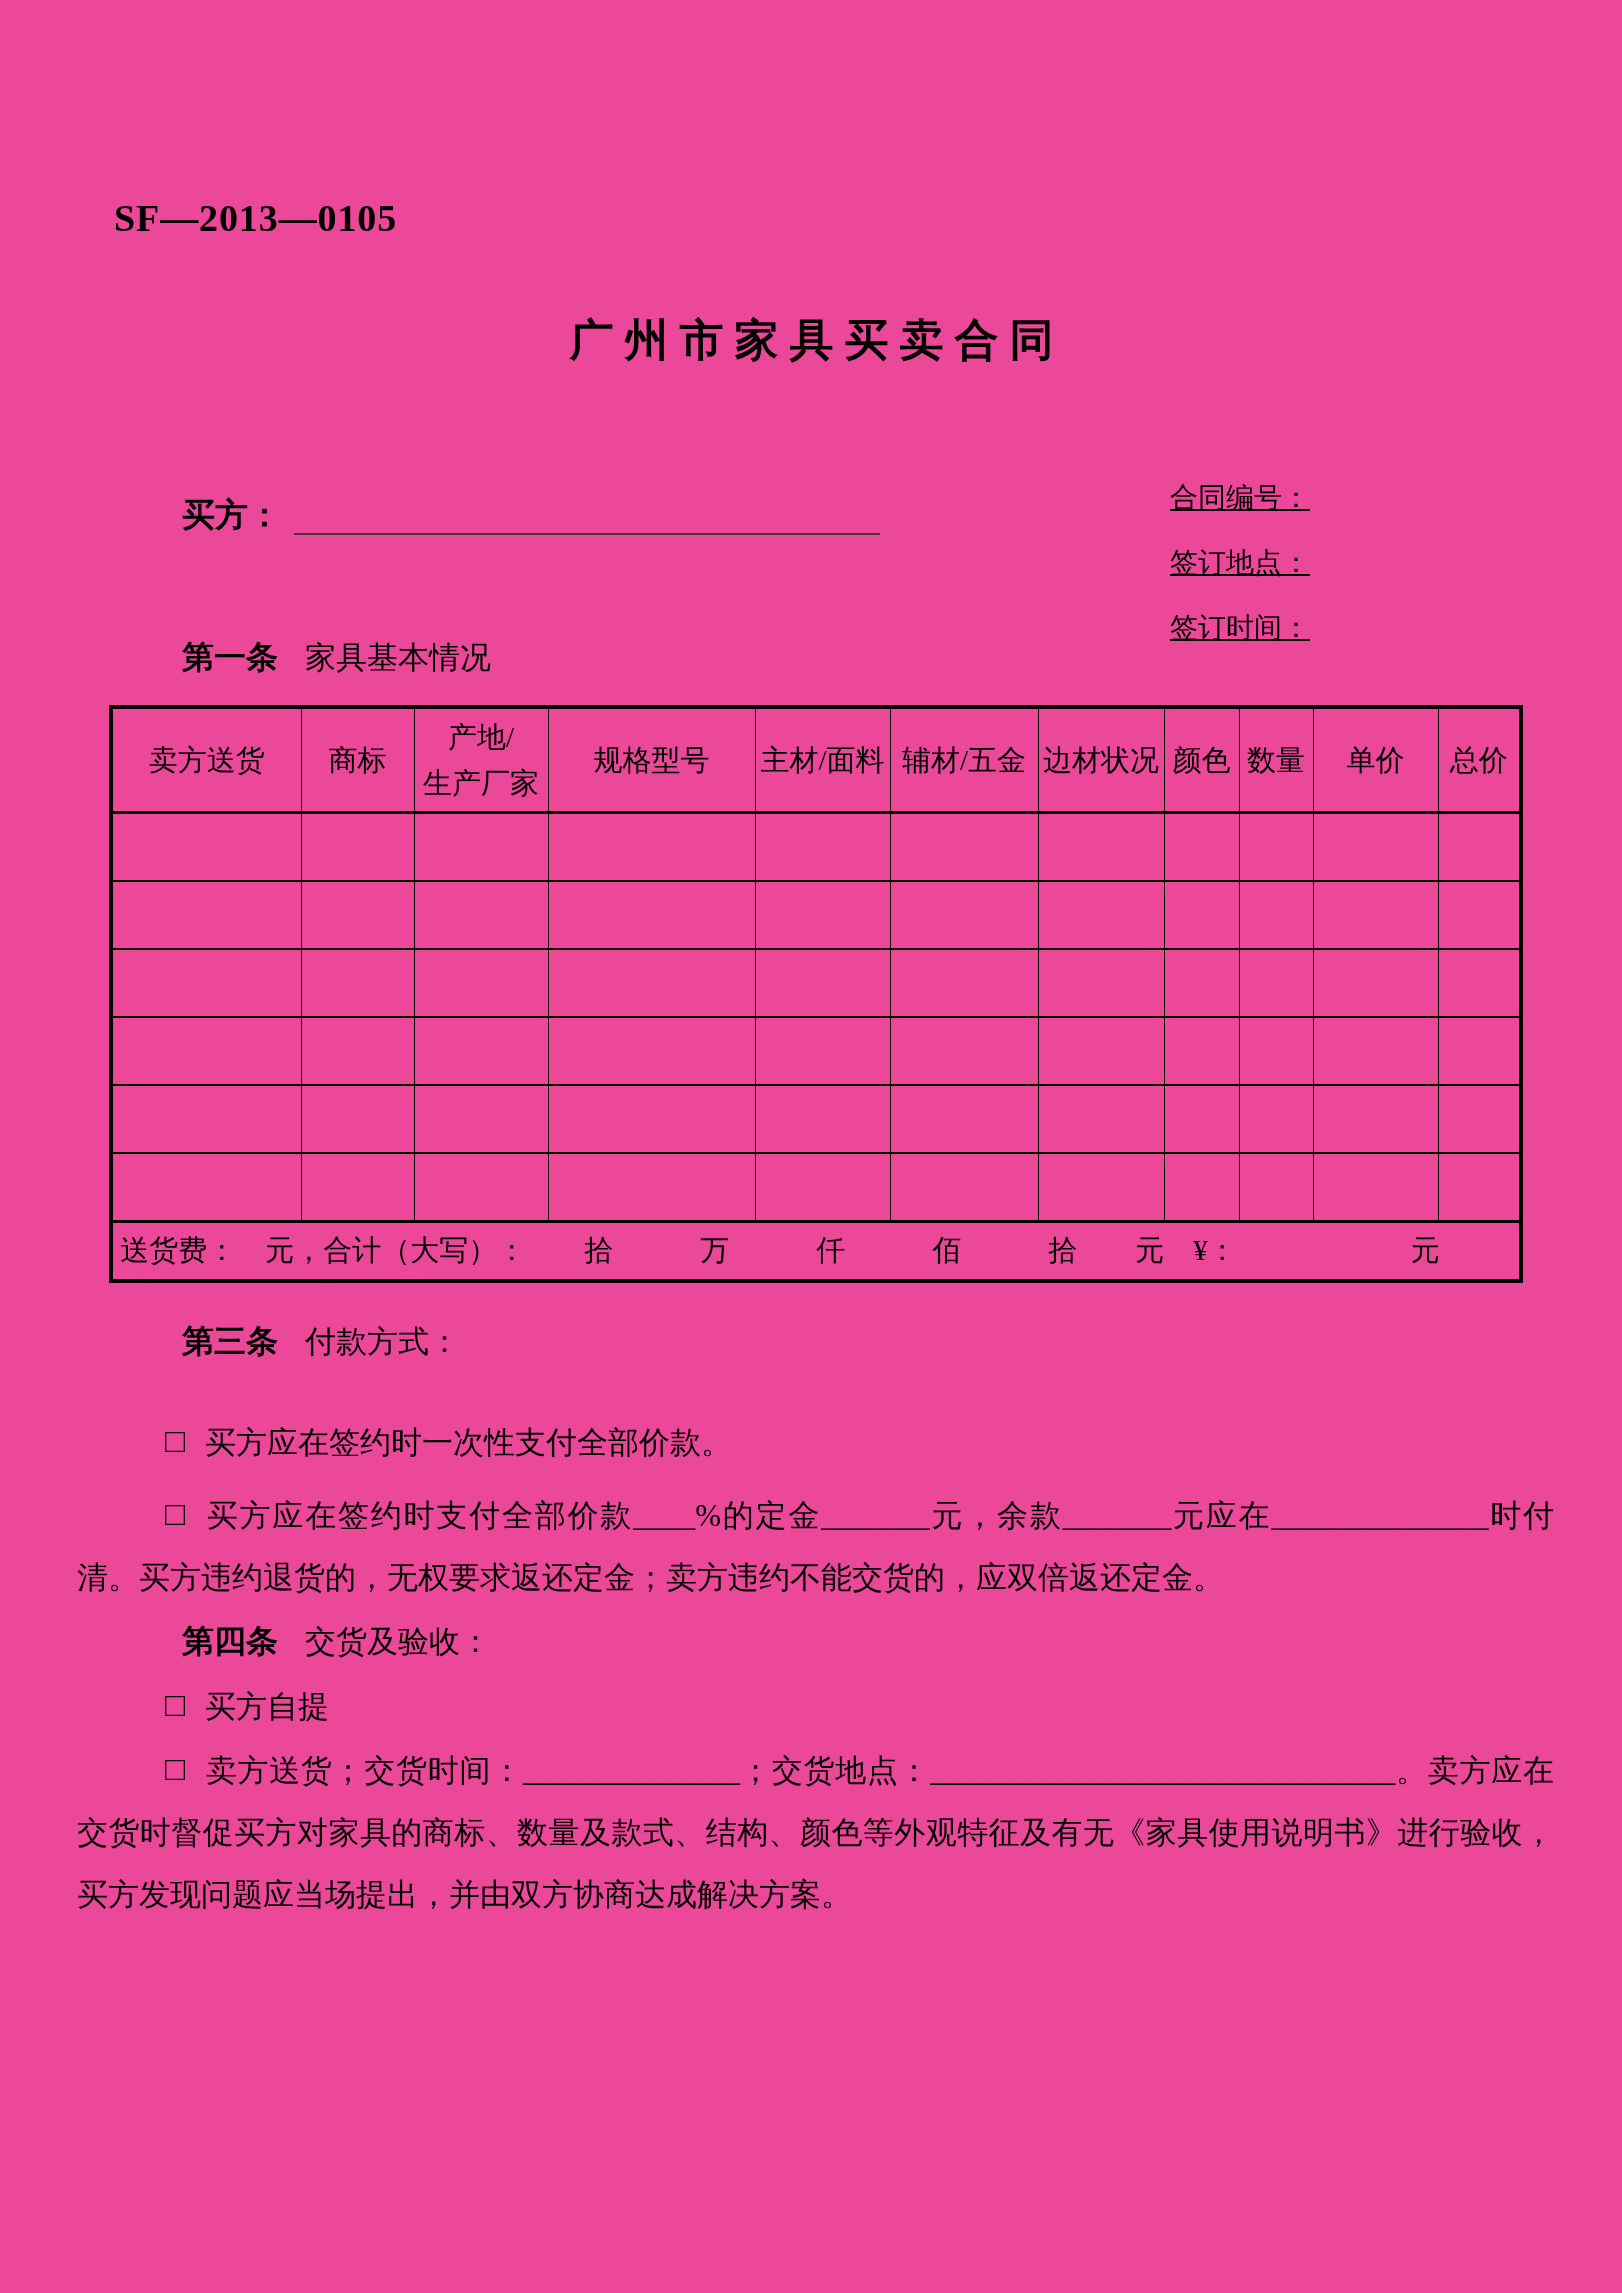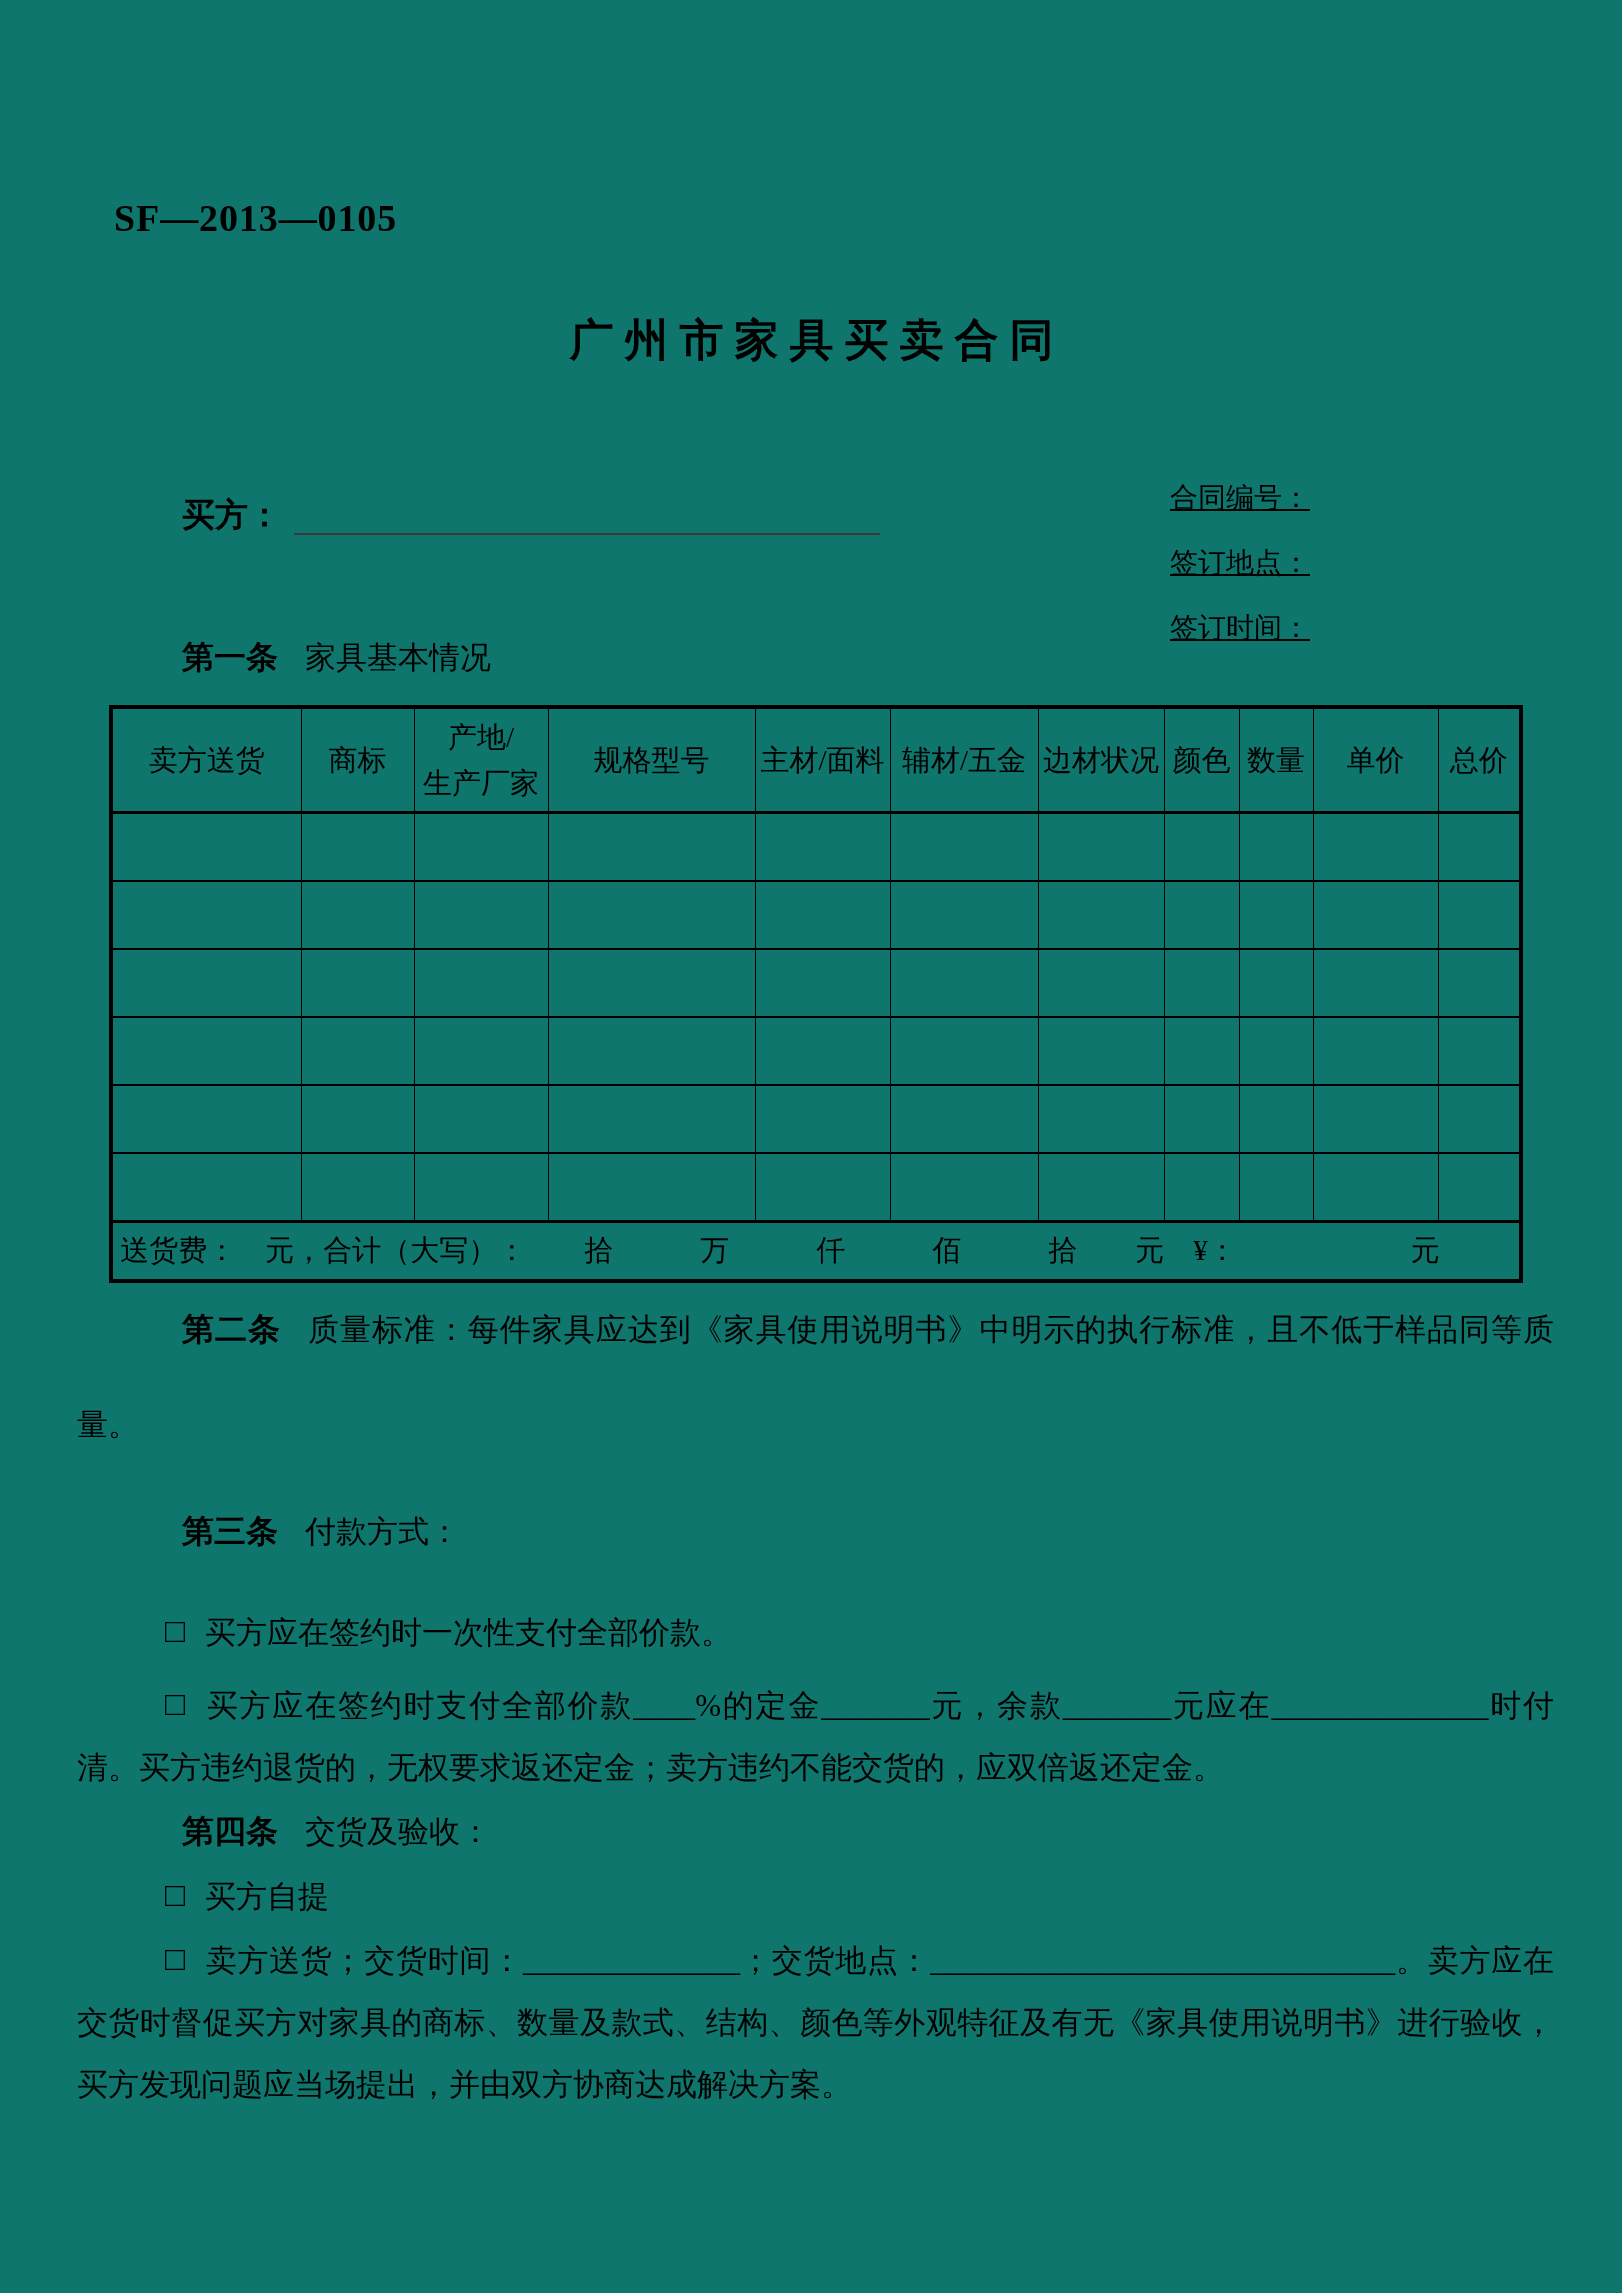--- a/index.html
+++ b/index.html
@@ -1,19 +1,19 @@
 <!DOCTYPE html>
 <html style="font-size:14.5px"><head>
 <meta charset="utf-8">
 <style>
   html,body{margin:0;padding:0;background:#888;}
   .page{
     position:relative;
     width:1623px;height:2294px;
-    background:#0f766e;
+    background:#ec4899;
     margin:0 auto;
     font-family:"Liberation Serif", serif;
     color:#000;
     overflow:hidden;
   }
   .doc-number{
     position:absolute;left:114px;top:196px;
     font-size:38px;font-weight:bold;
     font-family:"Liberation Serif", serif;
     letter-spacing:0.9px;
@@ -232,23 +232,20 @@
       </tbody>
     <tfoot>
       <tr>
         <td colspan="11">送货费：　元，合计（大写）：　　拾　　　万　　　仟　　　佰　　　拾　　元　¥：　　　　　　元</td>
       </tr>
     </tfoot>
   </table>
 
   <div class="clauses">
 
-    <p class="para-clause lh105">
-      <span class="clause-num">第二条</span><span>质量标准：每件家具应达到《家具使用说明书》中明示的执行标准，且不低于样品同等质量。</span>
-    </p>
 
     <p class="para-clause lh70 mt30">
       <span class="clause-num">第三条</span><span>付款方式：</span>
     </p>
 
     <p class="para-option lh70 mt40">
       <span class="cb">□</span><span>买方应在签约时一次性支付全部价款。</span>
     </p>
 
     <p class="para-option lh68 mt10">

